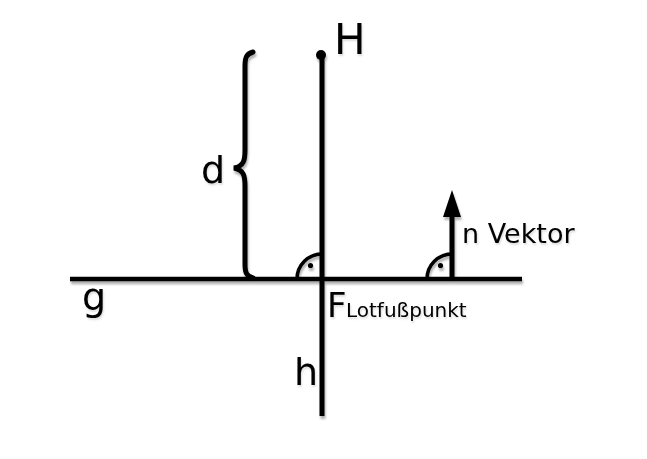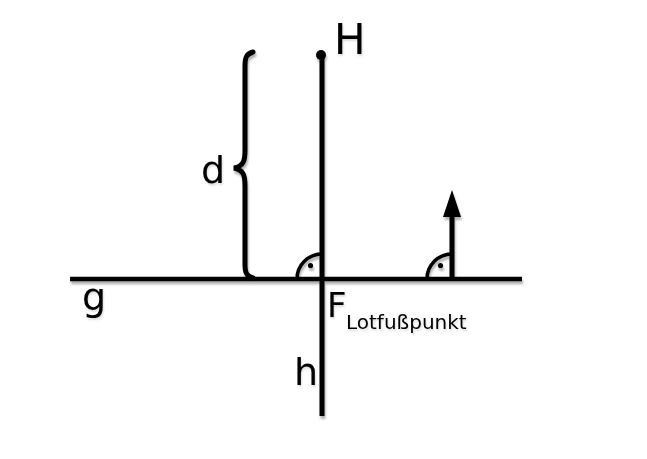--- a/index.html
+++ b/index.html
@@ -26,21 +26,21 @@
     color: #000000;
     line-height: 1;
     white-space: nowrap;
     text-shadow: 1px 2px 2px rgba(120,120,120,0.25);
   }
   .label-H        { left: 334px; top: 19px;  font-size: 42px; }
   .label-d        { left: 201px; top: 151px; font-size: 38px; }
   .label-g        { left: 82px;  top: 278px; font-size: 38px; }
   .label-h        { left: 294px; top: 353px; font-size: 38px; }
   .label-F        { left: 327px; top: 288px; font-size: 34px; }
-  .label-F-sub    { left: 346px; top: 312px; font-size: 20px; }
+  .label-F-sub    { left: 346px; top: 300px; font-size: 20px; }
   .label-nvektor  { left: 462px; top: 220px; font-size: 27px; }
 </style>
 </head>
 <body>
 
 <div class="canvas">
 
   <svg class="shapes-svg" width="647" height="459" viewBox="0 0 647 459">
 
     <line x1="70" y1="279" x2="522" y2="279" stroke="#000000" stroke-width="4.5"></line>
@@ -67,14 +67,15 @@
   <div class="label label-d">d</div>
 
   <div class="label label-g">g</div>
 
   <div class="label label-h">h</div>
 
   <div class="label label-F">F</div>
 
   <div class="label label-F-sub">Lotfußpunkt</div>
 
+  <div class="label label-nvektor">n Vektor</div>
 
 </div>
 
 </body></html>

